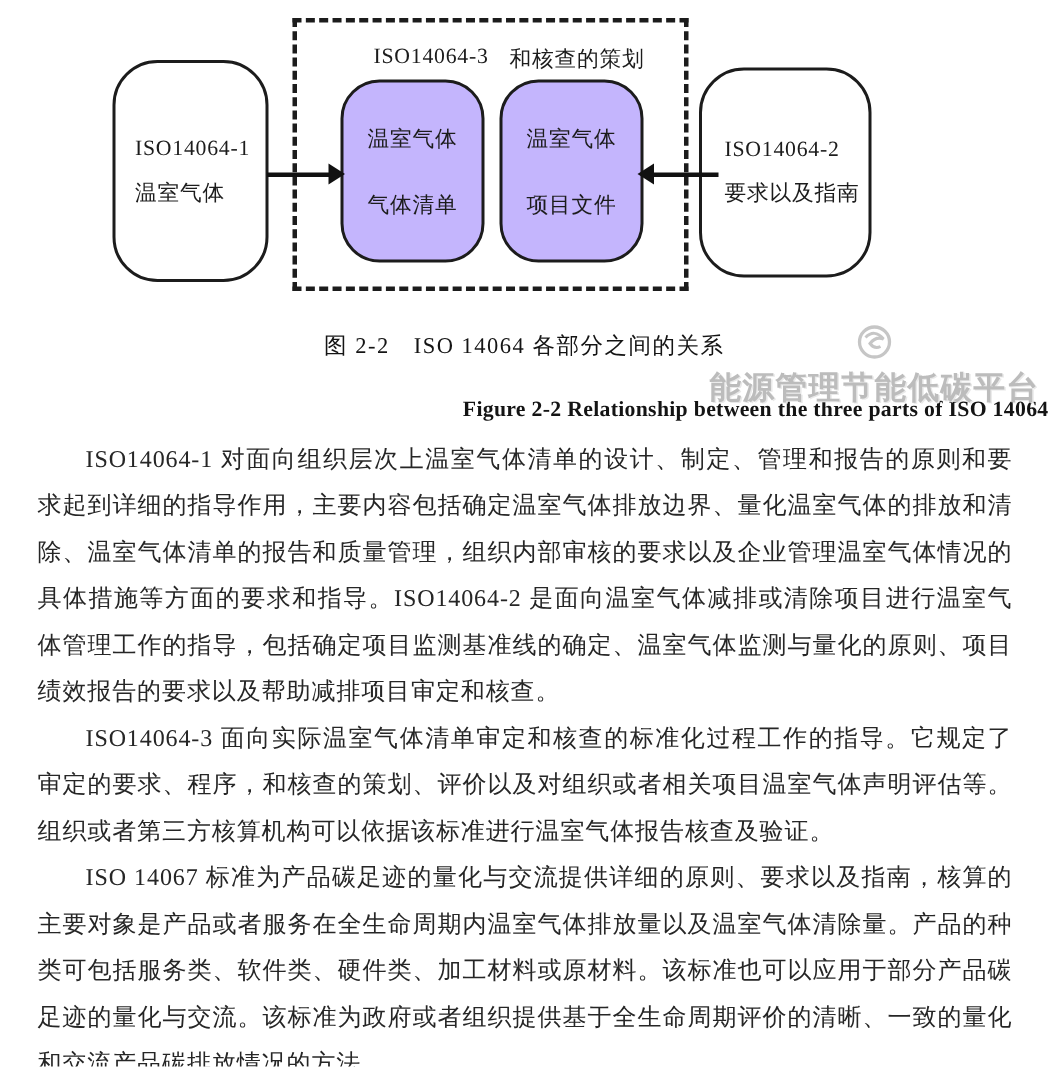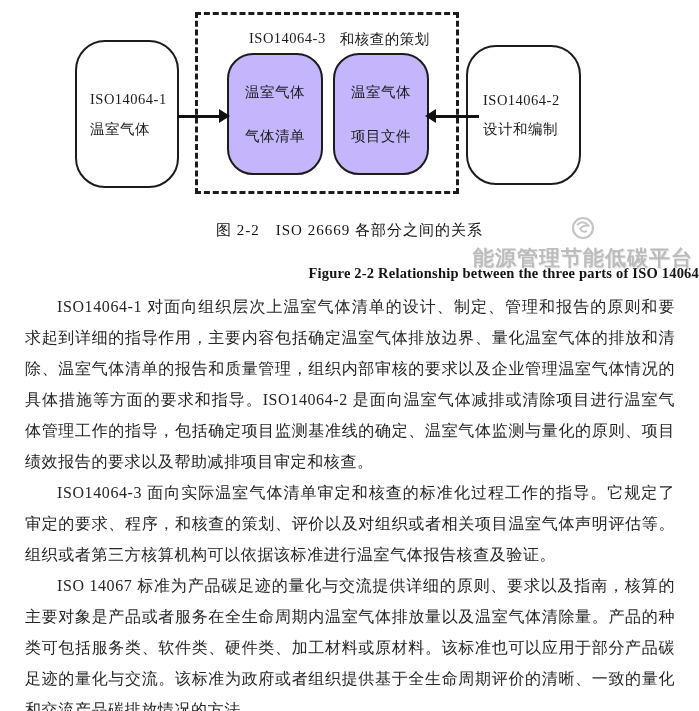--- a/index.html
+++ b/index.html
@@ -159,32 +159,32 @@
     <div class="bline">气体清单</div>
   </div>
 
   <div class="inner-box inner-box-right">
     <div class="bline">温室气体</div>
     <div class="bline">项目文件</div>
   </div>
 
   <div class="rbox right-box">
     <div class="bline">ISO14064-2</div>
-    <div class="bline">设计和编制</div>
+    <div class="bline">要求以及指南</div>
   </div>
 
   <div class="arrow-line line-left"></div>
   <div class="arrow-head head-right"></div>
 
   <div class="arrow-line line-right"></div>
   <div class="arrow-head head-left"></div>
 
 </div>
 
-<div class="caption-zh">图 2-2　ISO 26669 各部分之间的关系</div>
+<div class="caption-zh">图 2-2　ISO 14064 各部分之间的关系</div>
 
 <div class="watermark">
   <svg width="26" height="26" viewBox="0 0 26 26">
     <circle cx="13" cy="13" r="10" fill="none" stroke="#c6c6c6" stroke-width="2.2"></circle>
     <path d="M7 10 Q 13 4 19 11 Q 14 9 10 14 Q 13 18 17 16" fill="none" stroke="#c6c6c6" stroke-width="2"></path>
   </svg>
   <span>能源管理节能低碳平台</span>
 </div>
 
 <div class="caption-en">Figure 2-2 Relationship between the three parts of ISO 14064</div>

